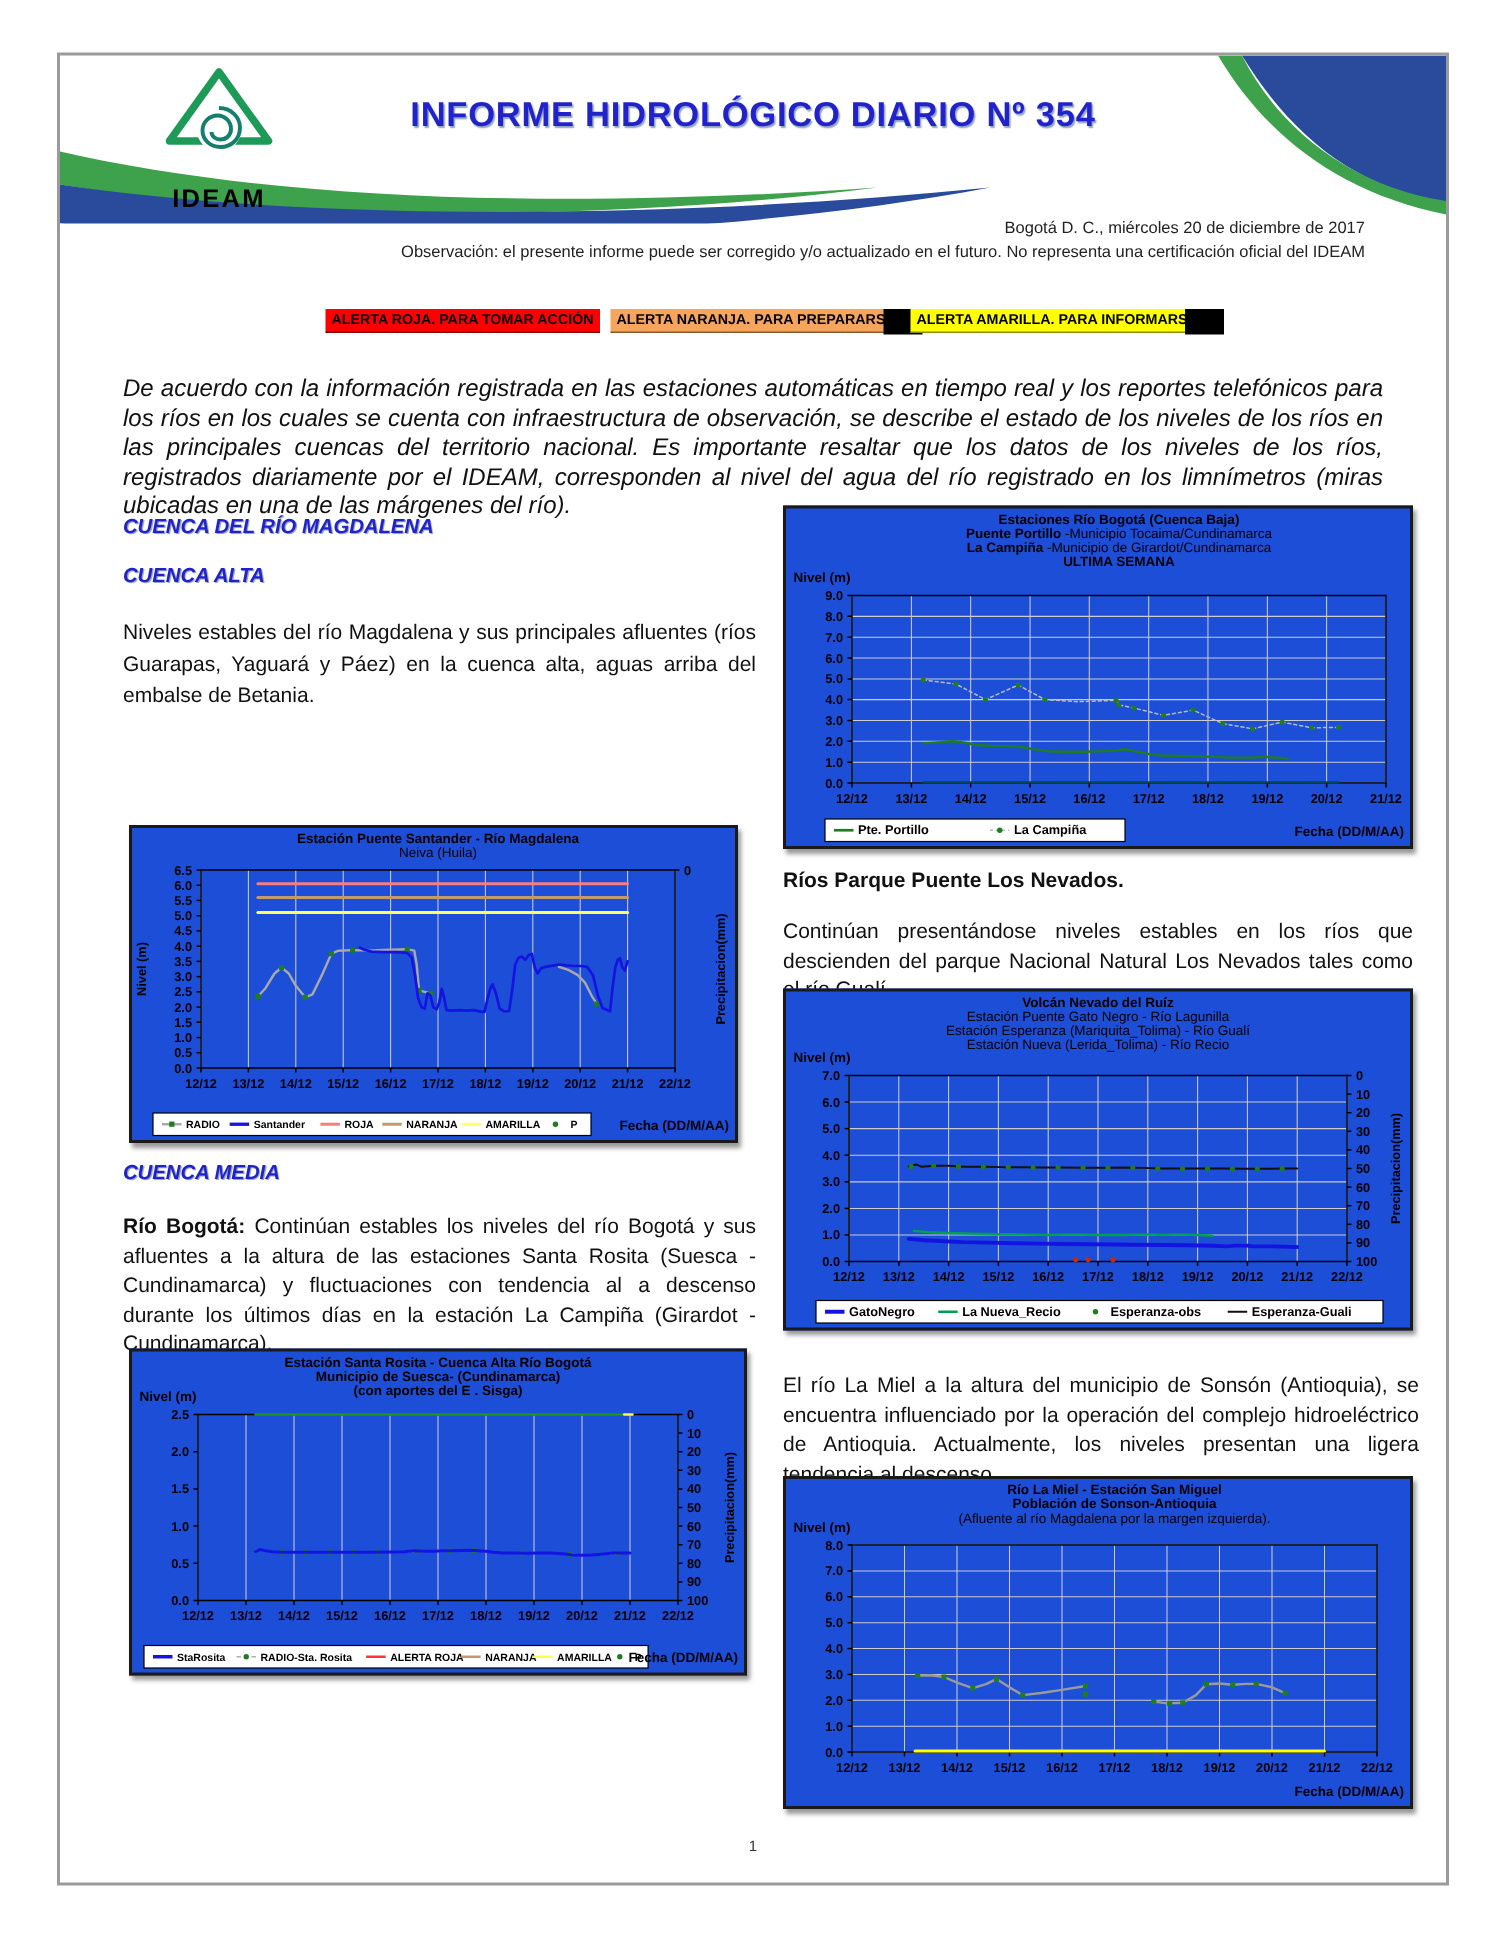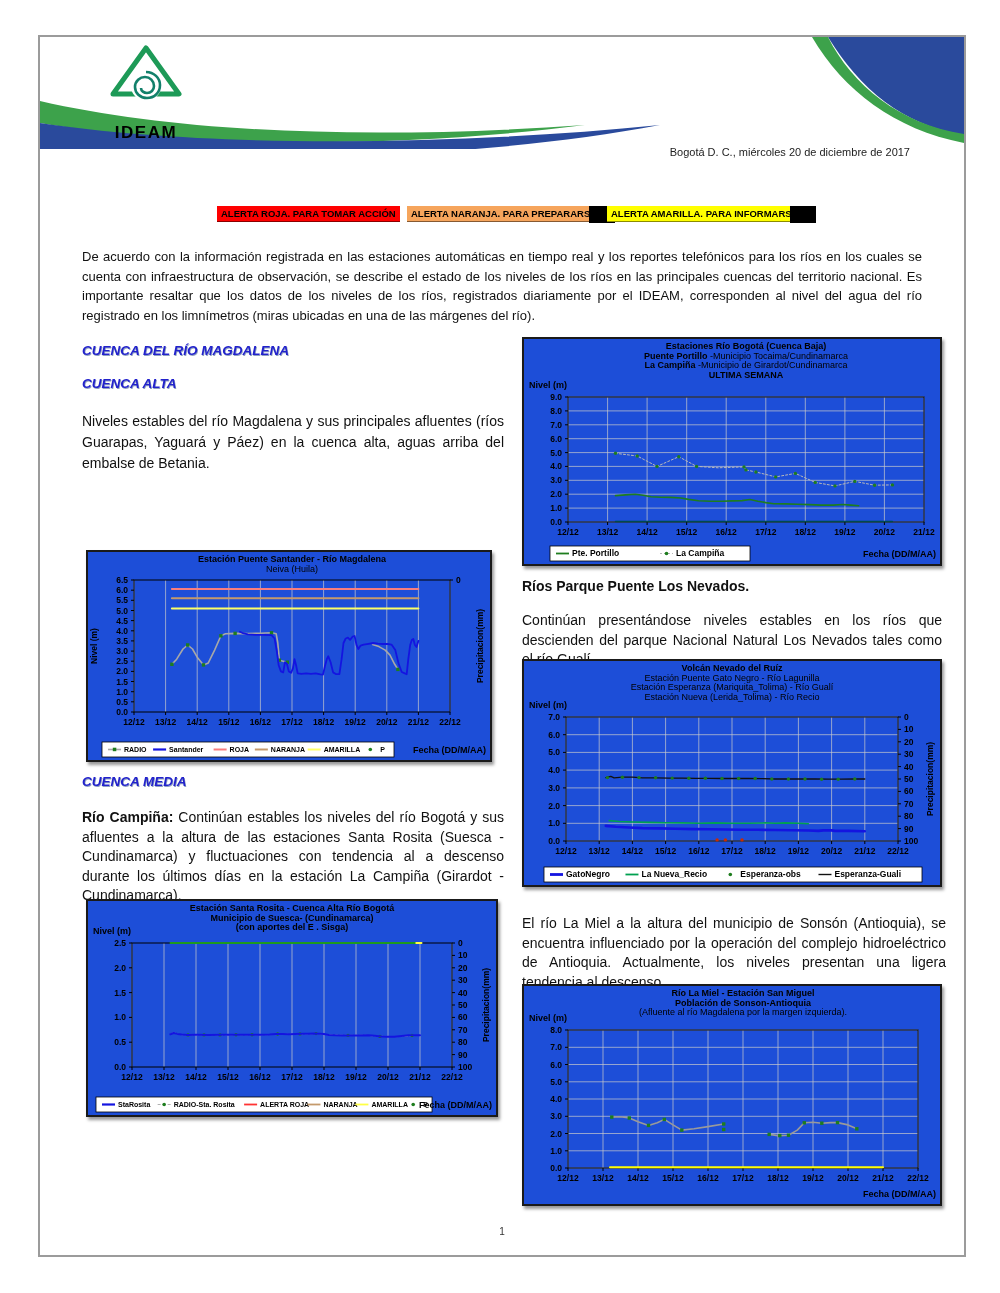--- a/index.html
+++ b/index.html
@@ -6,21 +6,21 @@
   body{width:1000px;height:1293px;position:relative;font-family:"Liberation Sans",sans-serif;}
   .page{position:absolute;left:38px;top:35px;width:924px;height:1218px;border:2px solid #9b9b9b;background:#fff;}
   .waves{position:absolute;left:0;top:0;width:924px;height:112px;}
   .logo{position:absolute;left:64px;top:6px;}
   .doc-title{position:absolute;left:142px;top:26px;width:640px;text-align:center;font-size:23px;font-weight:bold;color:#2222cc;text-shadow:1px 1px 1px #8fa0c0;letter-spacing:.5px;}
   .dates{position:absolute;right:54px;top:108px;width:820px;text-align:right;font-size:11px;line-height:15.5px;color:#222;}
   .alerts{position:absolute;left:0;top:169px;width:924px;height:22px;font-size:9.5px;font-weight:bold;}
   .alert{position:absolute;top:0;padding:2px 4px;color:#000;border-bottom:1px solid rgba(0,0,0,.45);white-space:nowrap;}
   #alert-r{left:177px;} #alert-n{left:367px;} #alert-a{left:567px;}
   .redact{position:absolute;right:-14px;top:0;width:26px;height:17px;background:#000;}
-  .intro{position:absolute;left:42px;top:197px;width:840px;font-size:13px;line-height:19.5px;text-align:justify;color:#111;}
+  .intro{position:absolute;left:42px;top:197px;width:840px;font-style:italic;font-size:16px;line-height:19.5px;text-align:justify;color:#111;}
   .sec-title{position:absolute;left:0;top:272px;width:924px;text-align:center;font-size:13.5px;font-weight:bold;color:#2222cc;text-decoration:underline;text-shadow:.8px .8px .5px #8fa0c0;}
   .h-blue{position:absolute;font-size:13.5px;font-weight:bold;color:#2222cc;text-shadow:.8px .8px .5px #8fa0c0;font-style:italic;}
   #h-magdalena{left:42px;top:306px;} #h-alta{left:42px;top:339px;} #h-media{left:42px;top:737px;}
   .body-p{position:absolute;font-size:14px;text-align:justify;color:#111;}
   #p-alta1{left:42px;top:360px;width:422px;line-height:21px;}
   #p-alta2{left:42px;top:441px;width:422px;line-height:21px;}
   #p-bogota{left:42px;top:757px;width:422px;line-height:19.5px;}
   #h-nevados{position:absolute;left:482px;top:541px;font-size:14px;font-weight:bold;color:#111;}
   #p-nevados{left:482px;top:560px;width:420px;line-height:19.5px;}
   #p-miel{left:482px;top:863px;width:424px;line-height:19.5px;}
@@ -41,23 +41,25 @@
     <path d="M772,0 C804,54 854,92 924,106 L924,97 C860,87 812,48 788,0 Z" fill="#3da24b"></path>
   </svg>
 
   <svg class="logo" width="84" height="102" viewBox="0 0 84 102">
     <path d="M42 5 L75 51 L9 51 Z" fill="none" stroke="#1d9a57" stroke-width="5" stroke-linejoin="round"></path>
     <circle cx="42" cy="43" r="15" fill="#ffffff"></circle>
     <path d="M42 29 c8 0 14 6 14 13 c0 8 -6 13 -13 13 c-7 0 -12 -5 -12 -11 c0 -6 5 -10 10 -10 c5 0 9 4 9 9 c0 4 -3 7 -7 7 c-3 0 -6 -2 -6 -5" fill="none" stroke="#12806b" stroke-width="2.6"></path>
     <text x="42" y="95" text-anchor="middle" font-size="17" font-weight="bold" fill="#2fa052" letter-spacing="1.5">IDEAM</text>
   </svg>
 
+  <div class="doc-title">INFORME HIDROLÓGICO DIARIO Nº 354</div>
 
   <div class="dates">
     <div>Bogotá D. C., miércoles 20 de diciembre de 2017</div>
+    <div>Observación: el presente informe puede ser corregido y/o actualizado en el futuro. No representa una certificación oficial del IDEAM</div>
   </div>
 
   <div class="alerts">
     <span class="alert" id="alert-r" style="background: rgb(254, 0, 0);"><span>ALERTA ROJA. PARA TOMAR ACCIÓN</span></span>
     <span class="alert" id="alert-n" style="background: rgb(246, 165, 92);"><span>ALERTA NARANJA. PARA PREPARARSE</span><span class="redact"></span></span>
     <span class="alert" id="alert-a" style="background: rgb(255, 255, 0);"><span>ALERTA AMARILLA. PARA INFORMARSE</span><span class="redact"></span></span>
   </div>
 
   <p class="intro">De acuerdo con la información registrada en las estaciones automáticas en tiempo real y los reportes telefónicos para los ríos en los cuales se cuenta con infraestructura de observación, se describe el estado de los niveles de los ríos en las principales cuencas del territorio nacional. Es importante resaltar que los datos de los niveles de los ríos, registrados diariamente por el IDEAM, corresponden al nivel del agua del río registrado en los limnímetros (miras ubicadas en una de las márgenes del río).</p>
 
@@ -183,21 +185,21 @@
           <text x="182.85" y="200.3">NARANJA</text>
           <line x1="219.64999999999998" x2="232.64999999999998" y1="197.5" y2="197.5" stroke="#ffff66" stroke-width="2"></line>
           <text x="235.64999999999998" y="200.3">AMARILLA</text>
           <circle cx="282.29999999999995" cy="197.5" r="1.8" fill="#1e7d1e"></circle>
           <text x="292.29999999999995" y="200.3">P</text>
         </g>
         <text x="398" y="201" text-anchor="end" font-size="9" font-weight="bold">Fecha (DD/M/AA)</text>
       </svg></div>
 
   <div class="h-blue" id="h-media">CUENCA MEDIA</div>
-  <p class="body-p" id="p-bogota"><span class="b">Río Campiña:</span><span> Continúan estables los niveles del río Bogotá y sus afluentes a la altura de las estaciones Santa Rosita (Suesca - Cundinamarca) y fluctuaciones con tendencia al a descenso durante los últimos días en la estación  La Campiña (Girardot - Cundinamarca).</span></p>
+  <p class="body-p" id="p-bogota"><span class="b">Río Bogotá:</span><span> Continúan estables los niveles del río Bogotá y sus afluentes a la altura de las estaciones Santa Rosita (Suesca - Cundinamarca) y fluctuaciones con tendencia al a descenso durante los últimos días en la estación  La Campiña (Girardot - Cundinamarca).</span></p>
 
   <div class="chart" style="left: 46px; top: 862px; width: 408px; height: 214px;"><svg width="408" height="214" viewBox="0 0 408 214">
         <g stroke="#cccccc" stroke-width="0.7">
           <line x1="44.0" y1="42" x2="44.0" y2="166"></line>
           <line x1="76.0" y1="42" x2="76.0" y2="166"></line>
           <line x1="108.0" y1="42" x2="108.0" y2="166"></line>
           <line x1="140.0" y1="42" x2="140.0" y2="166"></line>
           <line x1="172.0" y1="42" x2="172.0" y2="166"></line>
           <line x1="204.0" y1="42" x2="204.0" y2="166"></line>
           <line x1="236.0" y1="42" x2="236.0" y2="166"></line>

